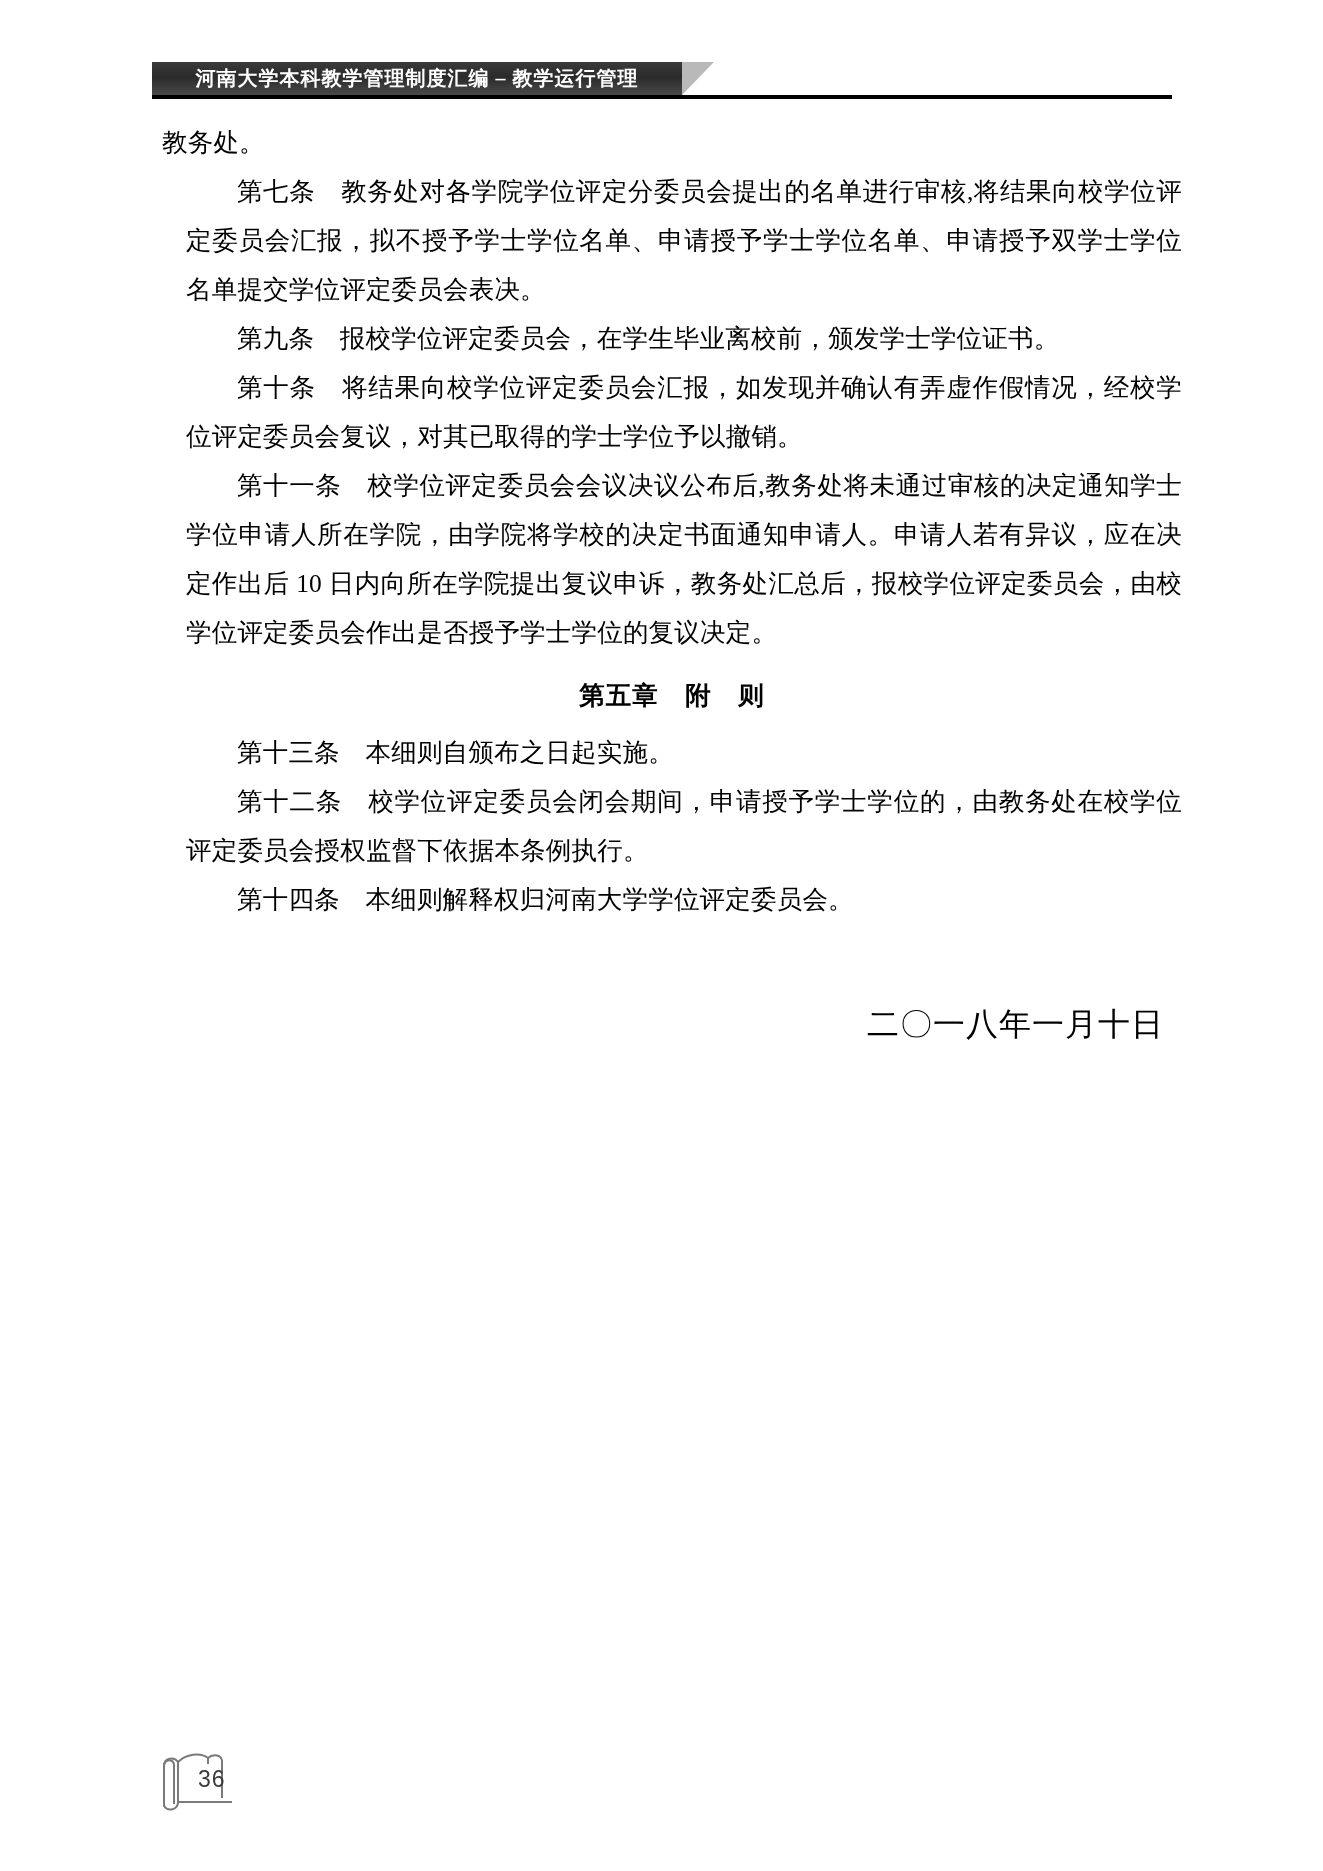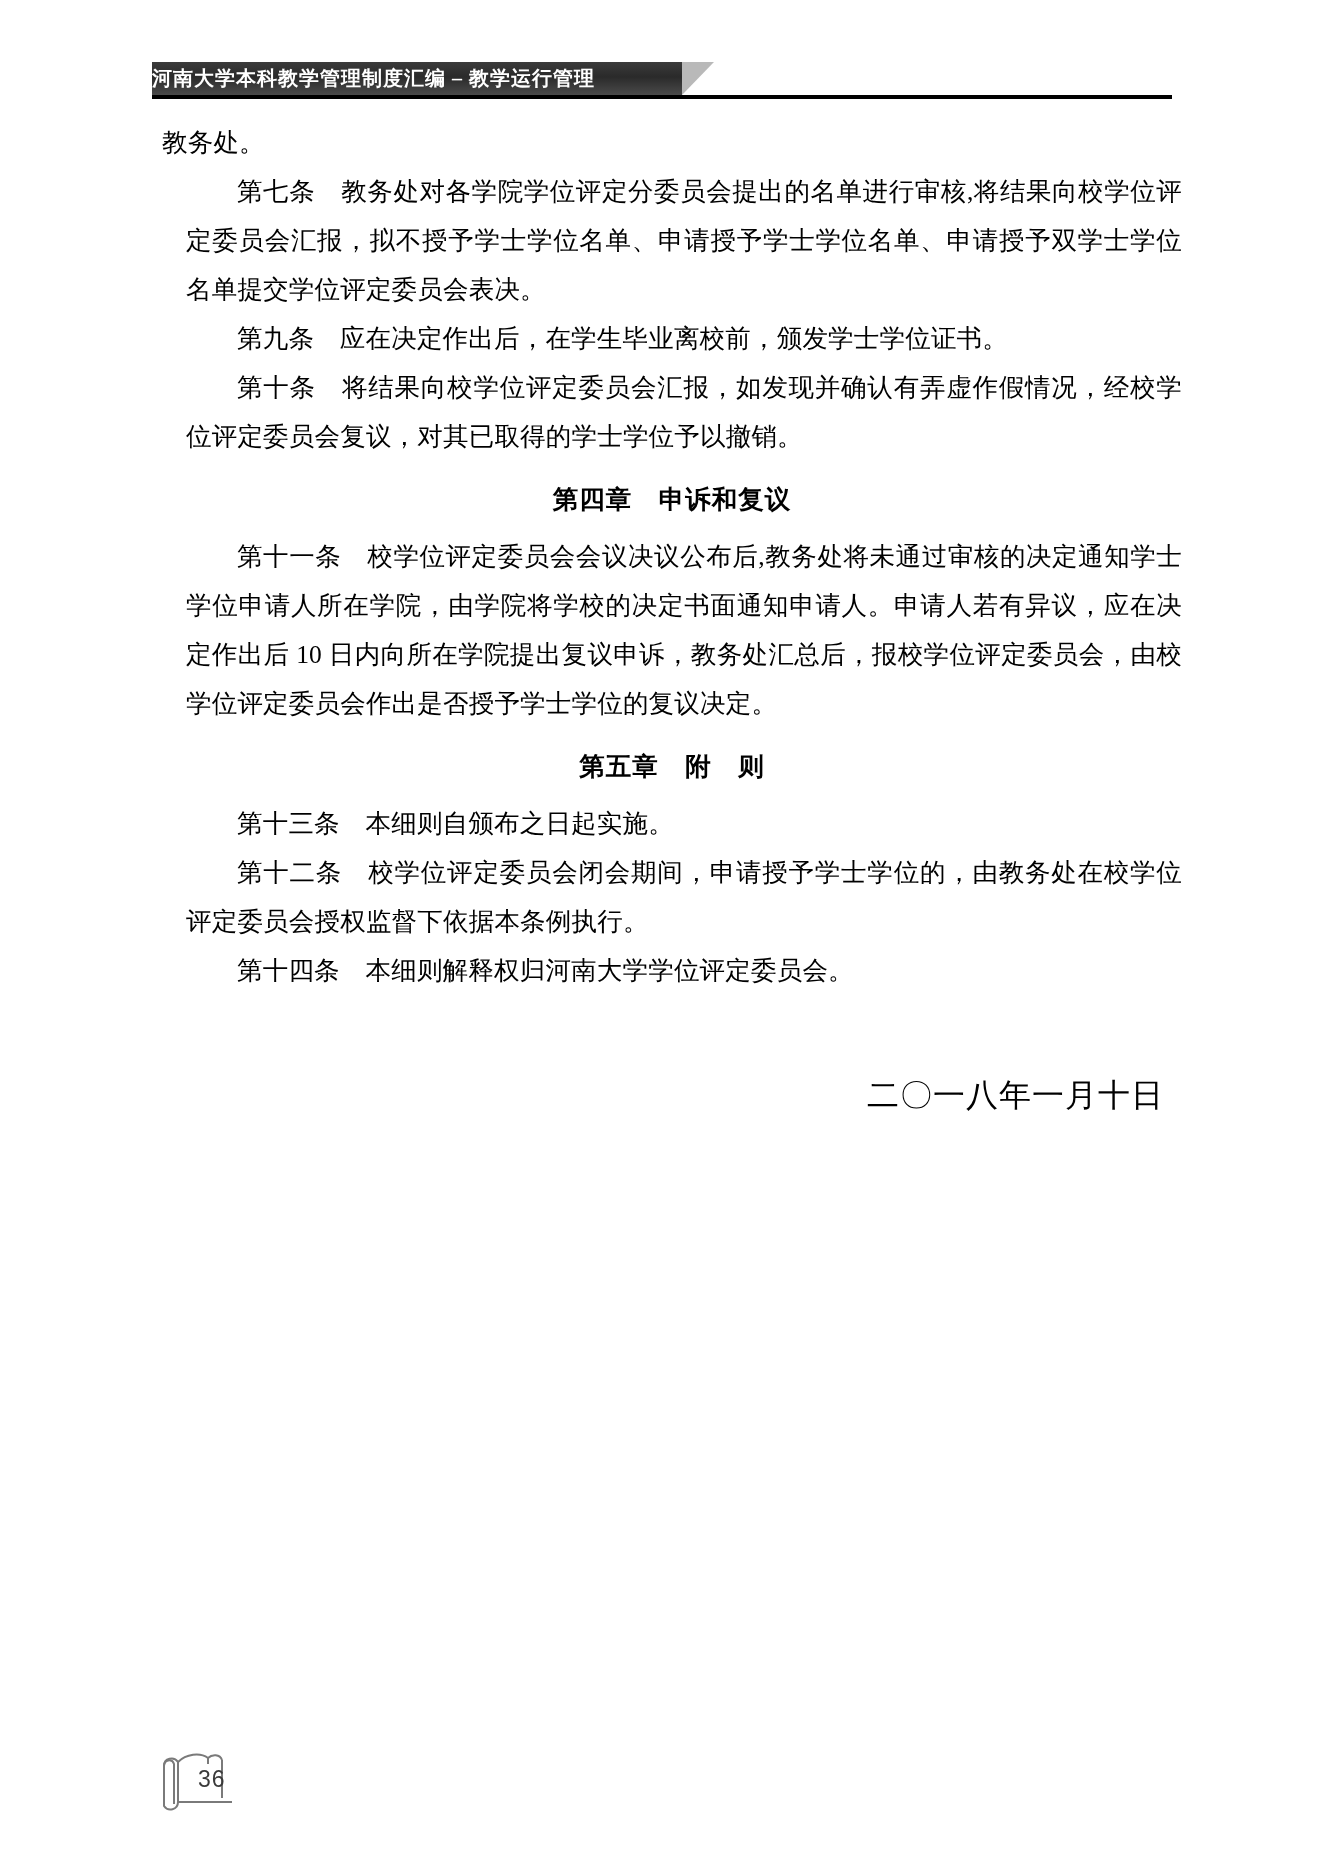--- a/index.html
+++ b/index.html
@@ -32,20 +32,21 @@
     height: 33px;
     background: linear-gradient(180deg, #3b3b3b 0%, #2a2a2a 45%, #4a4a4a 100%);
   }
   .header-title {
     position: absolute;
     left: 0;
     top: 0;
     width: 530px;
     height: 33px;
     line-height: 33px;
+    text-align: center;
     color: #ffffff;
     font-size: 20px;
     font-weight: bold;
     letter-spacing: 1px;
     font-family: "Liberation Serif", "DejaVu Serif", serif;
     white-space: nowrap;
   }
   .header-tri {
     position: absolute;
     left: 530px;
@@ -132,24 +133,23 @@
   <div class="header-bar"></div>
   <div class="header-title">河南大学本科教学管理制度汇编 – 教学运行管理</div>
   <div class="header-tri"></div>
   <div class="header-rule"></div>
 </div>
 
 <div class="content">
 
   <p>教务处。</p>
   <p class="indent">第七条　教务处对各学院学位评定分委员会提出的名单进行审核,将结果向校学位评定委员会汇报，拟不授予学士学位名单、申请授予学士学位名单、申请授予双学士学位名单提交学位评定委员会表决。</p>
-  <p class="indent">第九条　应在决定作出后，在学生毕业离校前，颁发学士学位证书。</p>
+  <p class="indent">第九条　报校学位评定委员会，在学生毕业离校前，颁发学士学位证书。</p>
   <p class="indent">第十条　将结果向校学位评定委员会汇报，如发现并确认有弄虚作假情况，经校学位评定委员会复议，对其已取得的学士学位予以撤销。</p>
 
-  <h2 class="chapter">第四章　申诉和复议</h2>
 
   <p class="indent">第十一条　校学位评定委员会会议决议公布后,教务处将未通过审核的决定通知学士学位申请人所在学院，由学院将学校的决定书面通知申请人。申请人若有异议，应在决定作出后 10 日内向所在学院提出复议申诉，教务处汇总后，报校学位评定委员会，由校学位评定委员会作出是否授予学士学位的复议决定。</p>
 
   <h2 class="chapter">第五章　附　则</h2>
 
   <p class="indent">第十三条　本细则自颁布之日起实施。</p>
   <p class="indent">第十二条　校学位评定委员会闭会期间，申请授予学士学位的，由教务处在校学位评定委员会授权监督下依据本条例执行。</p>
   <p class="indent">第十四条　本细则解释权归河南大学学位评定委员会。</p>
 
   <div class="date-line">二〇一八年一月十日</div>

